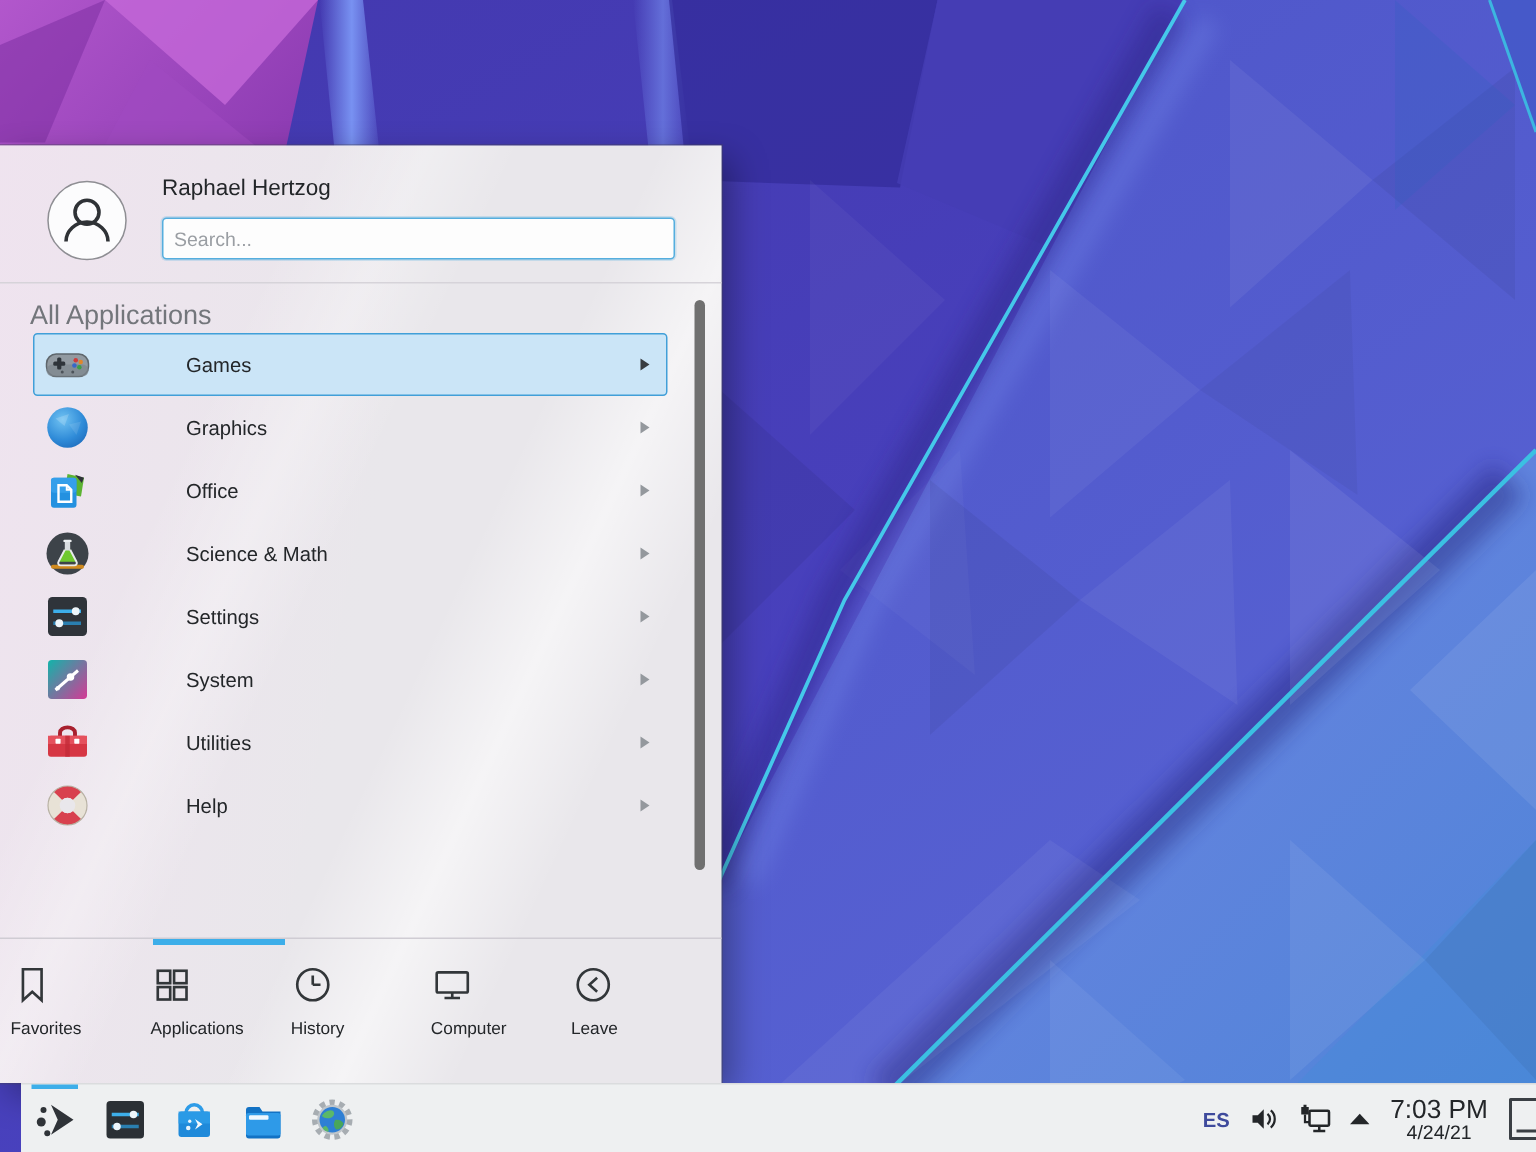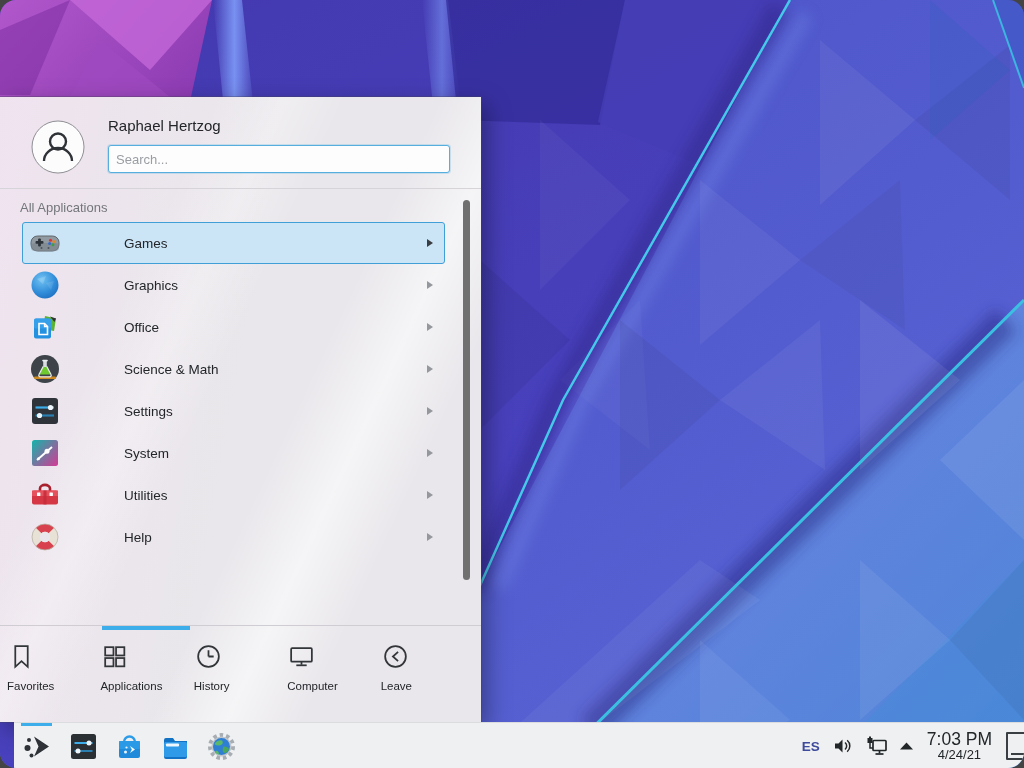--- a/index.html
+++ b/index.html
@@ -1,18 +1,18 @@
 <!DOCTYPE html>
 <html><head>
 <meta charset="utf-8">
 <style>
   * { margin:0; padding:0; box-sizing:border-box; }
   html,body { width:1024px; height:768px; }
   body { font-family:"Liberation Sans", sans-serif; overflow:hidden; background:#444; }
-  .screen { position:relative; width:1024px; height:768px; overflow:hidden;border-radius:16px; }
+  .screen { position:relative; width:1024px; height:768px; overflow:hidden; }
 
   
   .wallpaper { position:absolute; inset:0; }
 
   
   .launcher {
     position:absolute; left:0; top:97px; width:481px; height:625px;
     background:
       linear-gradient(115deg, rgba(255,255,255,0) 57%, rgba(255,255,255,.55) 67%, rgba(255,255,255,0) 77%),
       linear-gradient(115deg, rgba(255,255,255,0) 28%, rgba(255,255,255,.30) 37%, rgba(255,255,255,0) 45%),
@@ -24,21 +24,21 @@
   .user-name { position:absolute; left:108px; top:20px; font-size:15px; color:#232629; }
   .search-wrap { position:absolute; left:108px; top:48px; width:342px; height:28px; }
   .search-input {
     width:100%; height:100%; border:1px solid #55aede; border-radius:3px;
     background:#fdfdfd; padding:0 7px; font-size:13px; color:#0f172a;
     font-family:"Liberation Sans", sans-serif; outline:none;
     box-shadow:0 0 0 1px rgba(85,174,222,.25);
   }
   .search-input::placeholder { color:#9a9ea3; }
   .header-divider { position:absolute; left:0; top:91px; width:100%; height:1px; background:#d6d3d9; }
-  .section-label { position:absolute; left:20px; top:103px; font-size:13px; color:#73767b; }
+  .section-label { position:absolute; left:20px; top:103px; font-size:18px; color:#73767b; }
 
   .app-list { position:absolute; left:0; top:125px; width:100%; height:403px; overflow:hidden; }
   .app-row {
     height:42px; margin:0 36px 0 22px; display:flex; align-items:center;
     border:1px solid transparent; border-radius:3px;gap:46px;
   }
   .app-row.selected { background:#cbe5f7; border-color:#419fd8; }
   .cat-icon { width:32px; height:32px; margin-left:6px; flex:none; }
   .cat-label { margin-left:17px; font-size:13.5px; color:#232629; }
   .arrow { margin-left:auto; margin-right:11px; width:0; height:0;

